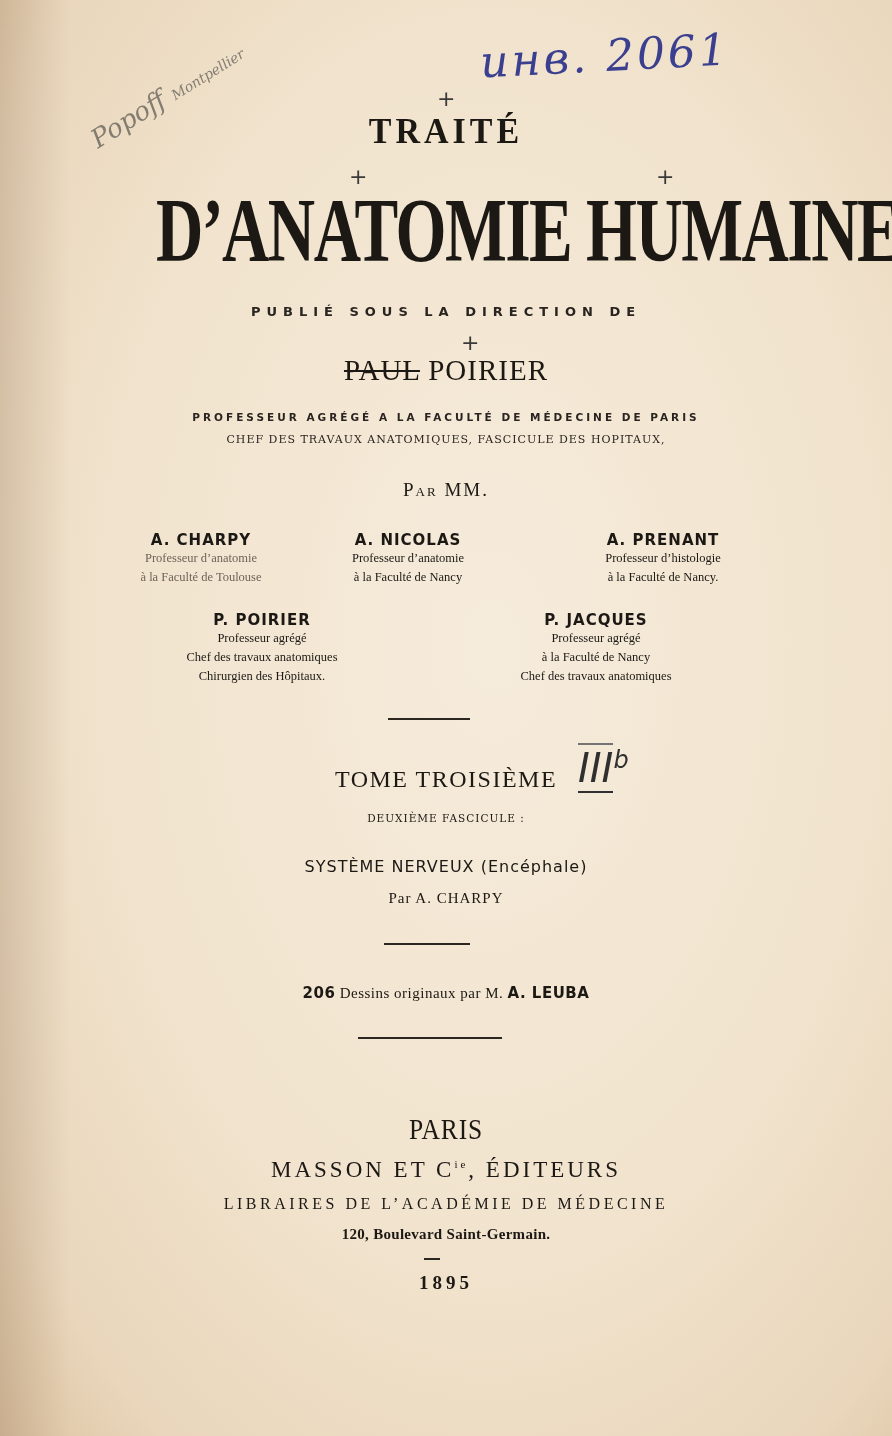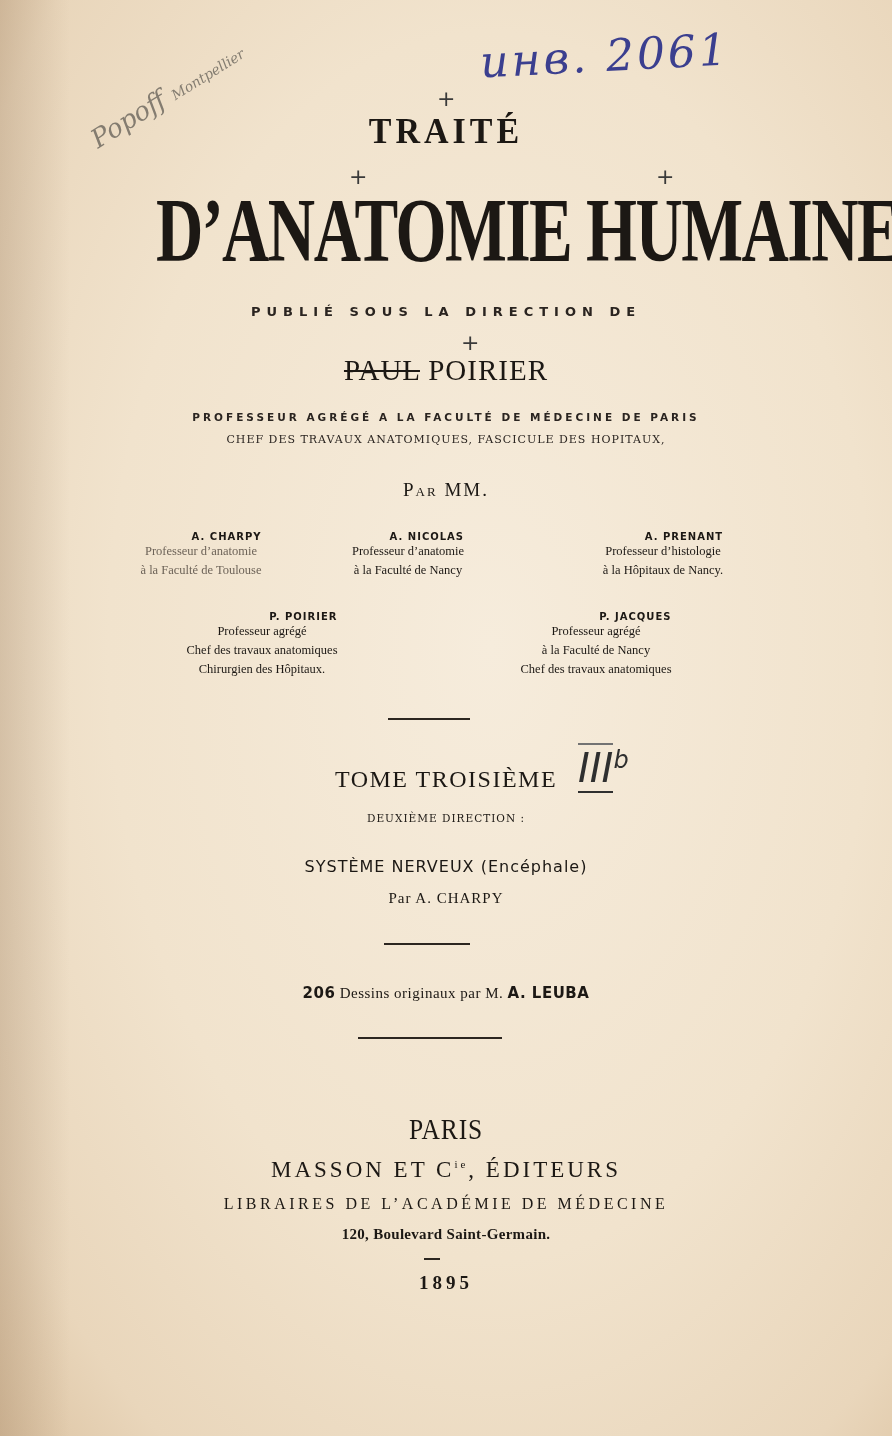--- a/index.html
+++ b/index.html
@@ -17,21 +17,21 @@
   .c { position:absolute; text-align:center; white-space:nowrap; transform:translateX(-50%); }
   .title-small { top:112px; font-size:34px; letter-spacing:4px; font-family:"Liberation Serif", serif; font-weight:bold; transform:scaleY(1.05); }
   .title-big { top:178px; left:78px; width:710px; font-size:84px; font-family:"Liberation Serif", serif; font-weight:bold; letter-spacing:-2px; transform:scaleX(0.78) scaleY(1.08); transform-origin:center top; }
   .direction { top:304px; font-size:13px; letter-spacing:6px; font-family:"DejaVu Sans", sans-serif; font-weight:bold; color:#2a2420; }
   .editor { top:354px; font-size:29px; font-family:"Liberation Serif", serif; letter-spacing:1px; }
   .editor .first { text-decoration: line-through; text-decoration-thickness:2px; }
   .credentials { font-size:10.5px; letter-spacing:3px; font-family:"DejaVu Sans", sans-serif; font-weight:bold; color:#2a2420; }
   .cred1 { top:411px; }
   .cred2 { top:433px; font-family:"DejaVu Serif", serif; font-weight:normal; letter-spacing:1px; font-size:11px; }
   .par-mm { top:479px; font-size:19px; font-family:"Liberation Serif", serif; letter-spacing:2px; font-variant:small-caps; }
-  .author-name { font-size:10px; font-weight:bold; font-family:"DejaVu Sans", sans-serif; letter-spacing:1px;text-align:right; }
+  .author-name { font-size:15px; font-weight:bold; font-family:"DejaVu Sans", sans-serif; letter-spacing:1px; }
   .author-line { font-size:12.5px; font-family:"Liberation Serif", serif; line-height:19px; }
   .faded { color:#6d6358; }
   .rule { position:absolute; height:1.5px; background:#2c2620; }
   .tome { top:766px; font-size:24px; font-family:"Liberation Serif", serif; letter-spacing:1.5px; }
   .fascicule { top:812px; font-size:10.5px; font-family:"DejaVu Serif", serif; letter-spacing:1px; font-variant:small-caps; }
   .subject { top:857px; font-size:16px; font-family:"DejaVu Sans", sans-serif; font-weight:normal; letter-spacing:1px; }
   .subject-author { top:890px; font-size:15px; font-family:"Liberation Serif", serif; letter-spacing:1px; }
   .drawings { top:984px; font-size:15px; font-family:"Liberation Serif", serif; letter-spacing:0.5px; }
   .drawings b { font-family:"DejaVu Sans", sans-serif; }
   .city { top:1112px; font-size:30px; font-family:"Liberation Serif", serif; letter-spacing:1px; transform:scaleX(0.85); }
@@ -83,40 +83,40 @@
   <div class="author-line faded">à la Faculté de Toulouse</div>
 </div>
 <div class="c" style="left:408px; top:531px;">
   <div class="author-name">A. NICOLAS</div>
   <div class="author-line">Professeur d’anatomie</div>
   <div class="author-line">à la Faculté de Nancy</div>
 </div>
 <div class="c" style="left:663px; top:531px;">
   <div class="author-name">A. PRENANT</div>
   <div class="author-line">Professeur d’histologie</div>
-  <div class="author-line">à la Hôpitaux de Nancy.</div>
+  <div class="author-line">à la Faculté de Nancy.</div>
 </div>
 
 <div class="c" style="left:262px; top:611px;">
   <div class="author-name">P. POIRIER</div>
   <div class="author-line">Professeur agrégé</div>
   <div class="author-line">Chef des travaux anatomiques</div>
   <div class="author-line">Chirurgien des Hôpitaux.</div>
 </div>
 <div class="c" style="left:596px; top:611px;">
   <div class="author-name">P. JACQUES</div>
   <div class="author-line">Professeur agrégé</div>
   <div class="author-line">à la Faculté de Nancy</div>
   <div class="author-line">Chef des travaux anatomiques</div>
 </div>
 
 <div class="rule" style="left:388px; top:718px; width:82px;"></div>
 
 <div class="line tome">TOME TROISIÈME</div>
-<div class="line fascicule">DEUXIÈME DIRECTION :</div>
+<div class="line fascicule">DEUXIÈME FASCICULE :</div>
 <div class="line subject">
   <span>SYSTÈME NERVEUX</span>
   <span>(Encéphale)</span>
 </div>
 <div class="line subject-author">Par A. CHARPY</div>
 
 <div class="rule" style="left:384px; top:943px; width:86px;"></div>
 
 <div class="line drawings">
   <b>206</b>

